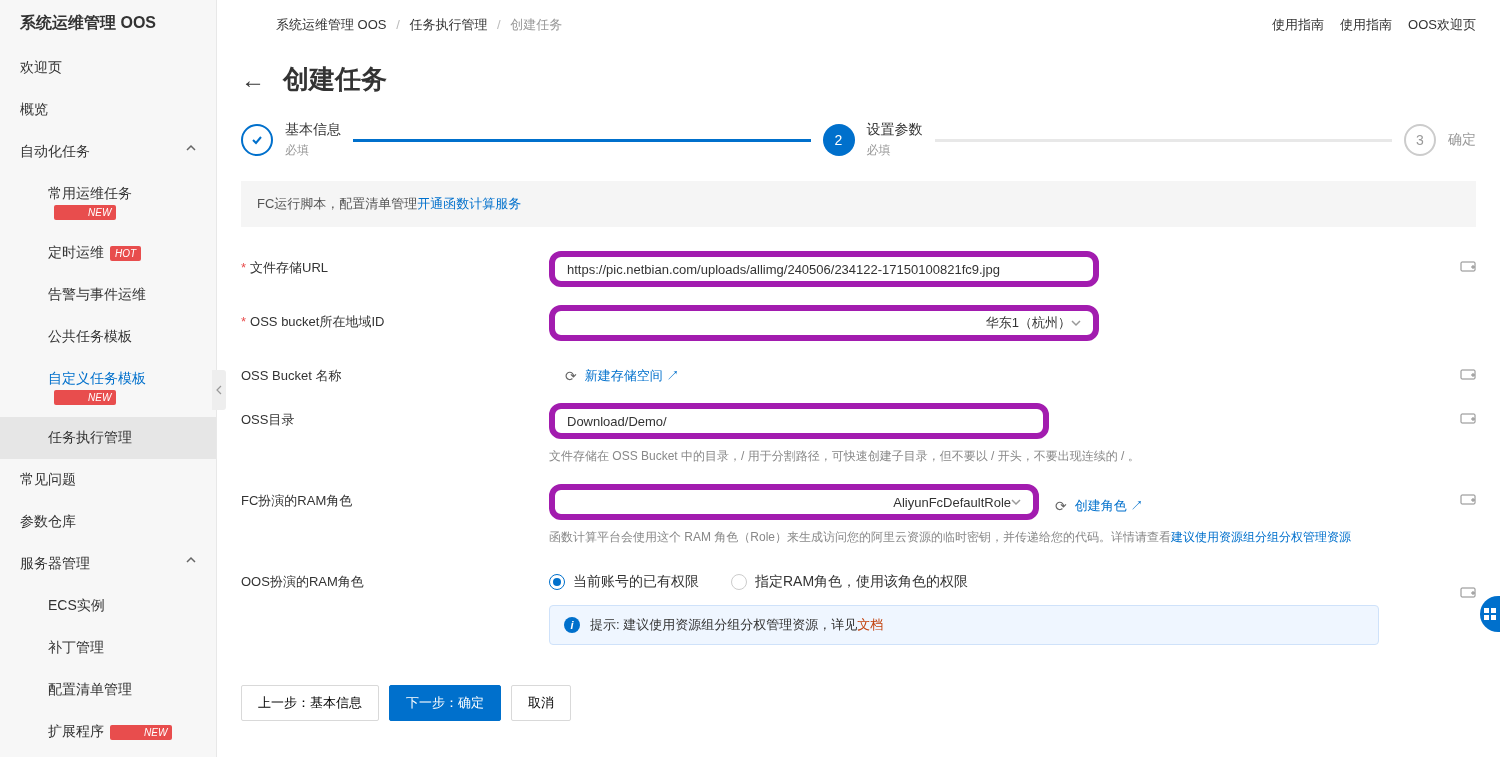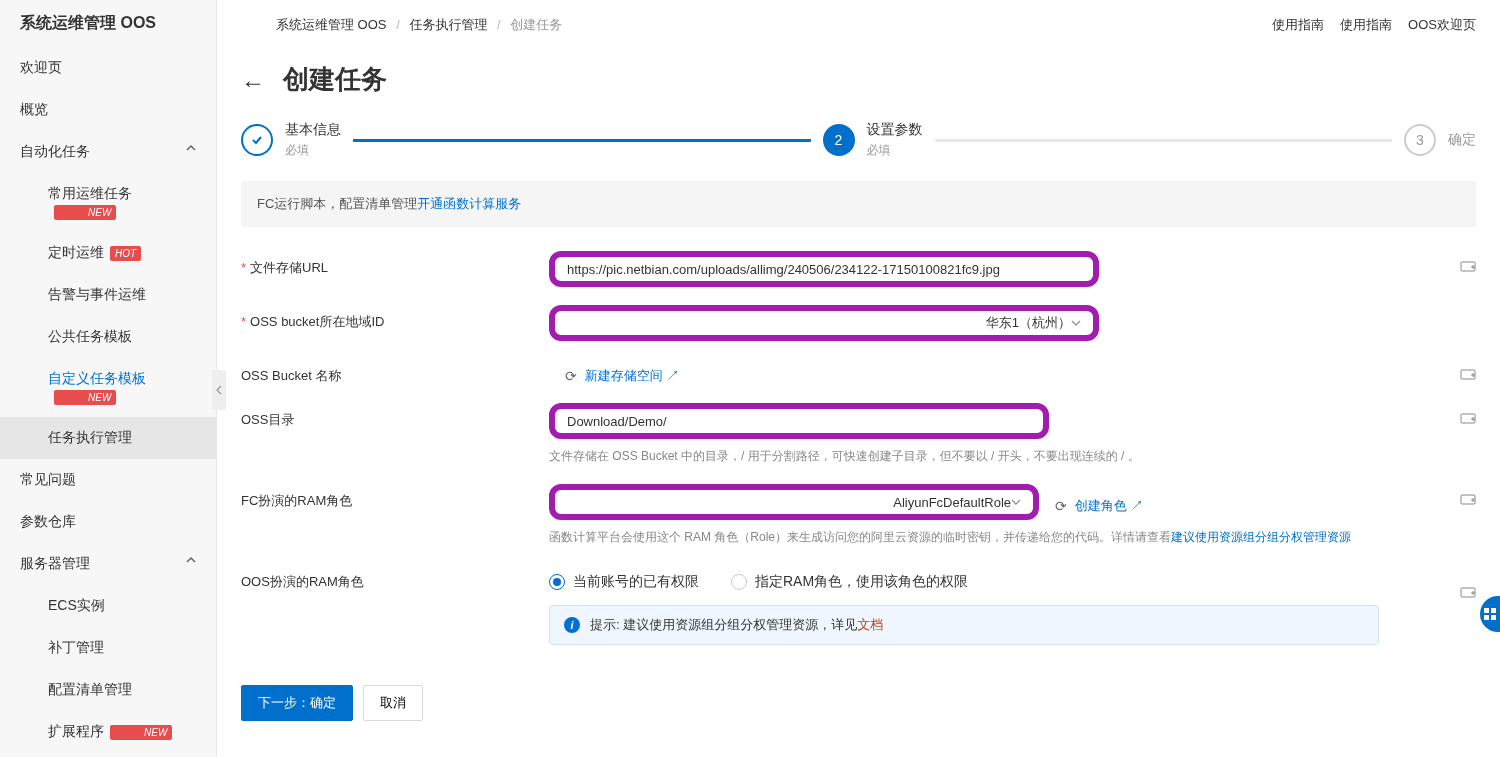--- a/index.html
+++ b/index.html
@@ -275,20 +275,21 @@
           <span><span>提示: 建议使用资源组分组分权管理资源，详见</span><a>文档</a></span>
         </div>
       </div>
       <span class="row-side-icon" style="top:20px"><svg width="16" height="16" viewBox="0 0 16 16">
             <rect x="1" y="3" width="14" height="9" rx="1" fill="none" stroke="#888"></rect>
             <path d="M13 6 L13 10 M11 8 L15 8" stroke="#888"></path>
           </svg></span>
     </div>
 
     <div class="footer-btns">
+      <button class="btn">上一步：基本信息</button>
       <button class="btn primary">下一步：确定</button>
       <button class="btn">取消</button>
     </div>
   </div>
 </div>
 
 <div class="float-btn">
   <svg width="14" height="14" viewBox="0 0 14 14">
       <rect x="1" y="1" width="5" height="5" fill="#fff"></rect>
       <rect x="8" y="1" width="5" height="5" fill="#fff"></rect>

